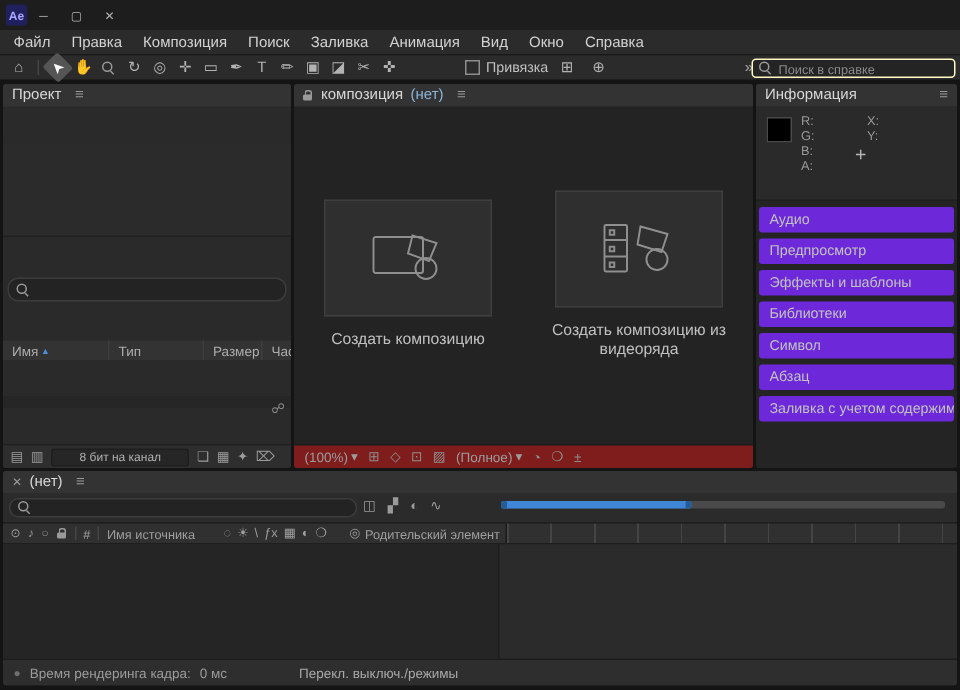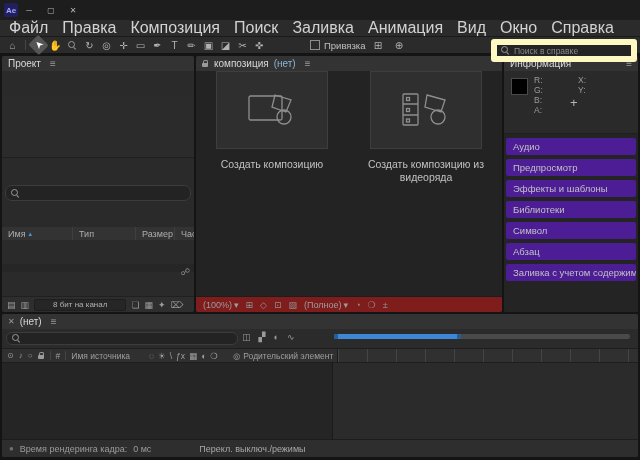--- a/index.html
+++ b/index.html
@@ -9,33 +9,33 @@
   
   .titlebar{height:20px;background:#1d1d1d;display:flex;align-items:center;padding-left:4px;}
   .app-badge{width:14px;height:14px;background:#20205e;color:#a6a6ff;font-size:8px;font-weight:bold;
     display:flex;align-items:center;justify-content:center;border-radius:2px;flex:none;}
   .title-text{color:#c7c7c7;font-size:10px;margin-left:7px;flex:1;white-space:nowrap;overflow:hidden;}
   .win-controls{display:flex;flex:none;}
   .win-btn{width:22px;height:20px;color:#b5b5b5;font-size:8px;display:flex;align-items:center;justify-content:center;}
 
   
   .menubar{height:16px;background:#2b2b2b;border-bottom:1px solid #1a1a1a;display:flex;align-items:center;padding-left:2px;}
-  .menu-item{color:#d2d2d2;font-size:16px;padding:0 7px;white-space:nowrap;}
+  .menu-item{color:#d2d2d2;font-size:10px;padding:0 7px;white-space:nowrap;}
 
   
   .toolbar{height:16px;background:#2b2b2b;border-bottom:1px solid #141414;display:flex;align-items:center;padding:0 4px;position:relative;}
   .tool{min-width:15px;height:14px;color:#b2b2b2;font-size:10px;display:flex;align-items:center;justify-content:center;flex:none;margin:0 1px;}
   .tool.active{background:#555;color:#fff;border-radius:2px;}
   .tool.rot{transform:rotate(-135deg);}
   .tb-divider{width:1px;height:10px;background:#454545;margin:0 4px;flex:none;}
   .snap-group{display:flex;align-items:center;gap:4px;margin-left:42px;flex:none;}
   .checkbox{width:8px;height:8px;border:1px solid #8d8d8d;background:transparent;flex:none;}
   .snap-label{color:#c0c0c0;font-size:9.5px;}
   .overflow{position:absolute;right:138px;color:#a8a8a8;font-size:10px;}
-  .help-search{position:absolute;right:3px;top:2px;width:126px;height:11px;border:6px solid #fef9c3;border-radius:3px;
+  .help-search{position:absolute;right:3px;top:2px;width:126px;height:11px;border:1px solid #fef9c3;border-radius:3px;
     display:flex;align-items:center;padding:0 4px;gap:4px;background:#242424;}
   input.sfield{background:transparent;border:none;outline:none;color:#cfcfcf;font-size:8.5px;width:100%;padding:0;}
   input.sfield::placeholder{color:#8a8a8a;}
 
   
   .mag{position:relative;width:9px;height:9px;display:inline-block;flex:none;}
   .mag::before{content:"";position:absolute;left:0;top:0;width:5px;height:5px;border:1px solid #9a9a9a;border-radius:50%;}
   .mag::after{content:"";position:absolute;left:6px;top:6px;width:3px;height:1px;background:#9a9a9a;transform:rotate(45deg);transform-origin:0 0;}
   .lockicon{position:relative;width:7px;height:8px;display:inline-block;flex:none;}
   .lockicon::before{content:"";position:absolute;left:1px;top:0;width:3px;height:3px;border:1px solid #9a9a9a;border-bottom:none;border-radius:2px 2px 0 0;}
@@ -66,38 +66,38 @@
   .sort{color:#4a90d9;font-size:7px;}
   .proj-list{flex:1;background:#262626;position:relative;}
   .flowchart-ic{position:absolute;right:4px;top:3px;color:#8a8a8a;font-size:9px;}
   .proj-footer{height:15px;background:#2e2e2e;border-top:1px solid #202020;display:flex;align-items:center;gap:5px;
     padding:0 5px;font-size:9px;color:#a8a8a8;flex:none;}
   .bit-box{border:1px solid #1e1e1e;background:#262626;border-radius:2px;font-size:8px;color:#b0b0b0;
     padding:0 18px;height:10px;line-height:10px;white-space:nowrap;}
   .ficon{font-size:9px;color:#9c9c9c;}
 
   
-  .comp-viewer{flex:1;background:#232323;display:flex;justify-content:center;gap:34px;}
+  .comp-viewer{flex:1;background:#232323;display:flex;align-items:center;justify-content:center;gap:34px;}
   .create-btn{display:flex;flex-direction:column;align-items:center;width:120px;}
   .thumb{width:110px;height:76px;background:#2f2f2f;border:1px solid #3e3e3e;display:flex;align-items:center;justify-content:center;}
   .caption{margin-top:9px;font-size:10.5px;color:#c0c0c0;text-align:center;line-height:1.25;}
   .comp-footer{height:15px;background:#7f1d1d;border-top:1px solid #1d1d1d;display:flex;align-items:center;gap:7px;
     padding:0 7px;font-size:9px;color:#9c9c9c;flex:none;}
   .dd{display:flex;align-items:center;gap:2px;white-space:nowrap;}
   .vicon{font-size:9px;color:#8f8f8f;}
 
   
   .info-body{height:62px;background:#2a2a2a;border-bottom:1px solid #1f1f1f;position:relative;flex:none;
     font-size:8.5px;color:#9a9a9a;}
   .swatch{position:absolute;left:7px;top:7px;width:15px;height:15px;background:#000;border:1px solid #4a4a4a;}
   .chan{position:absolute;left:30px;top:4px;line-height:10px;}
   .coords{position:absolute;left:74px;top:4px;line-height:10px;}
   .crosshair{position:absolute;left:66px;top:24px;font-size:13px;color:#b5b5b5;}
   .dock-list{flex:1;background:#242424;padding:4px 2px;display:flex;flex-direction:column;gap:4px;}
-  .dock-item{height:17px;background:#4c1d95;border-radius:2px;color:#c2c2c2;font-size:9.5px;
+  .dock-item{height:17px;background:#6d28d9;border-radius:2px;color:#c2c2c2;font-size:9.5px;
     display:flex;align-items:center;padding-left:7px;flex:none;white-space:nowrap;overflow:hidden;}
 
   
   .timeline{margin:0 2px;height:143px;background:#262626;border-radius:2px;overflow:hidden;display:flex;flex-direction:column;}
   .tl-tabbar{height:15px;background:#333;display:flex;align-items:center;gap:5px;padding:0 6px;flex:none;}
   .tl-close{color:#9a9a9a;font-size:8px;}
   .tl-toolbar{height:19px;background:#2b2b2b;border-bottom:1px solid #1e1e1e;position:relative;display:flex;align-items:center;flex:none;}
   .tl-search{position:absolute;left:4px;top:3px;width:220px;height:11px;border:1px solid #3c3c3c;border-radius:6px;
     background:#232323;display:flex;align-items:center;gap:4px;padding:0 5px;}
   .tl-tbicons{position:absolute;left:240px;top:3px;display:flex;gap:8px;color:#9a9a9a;font-size:9px;}

